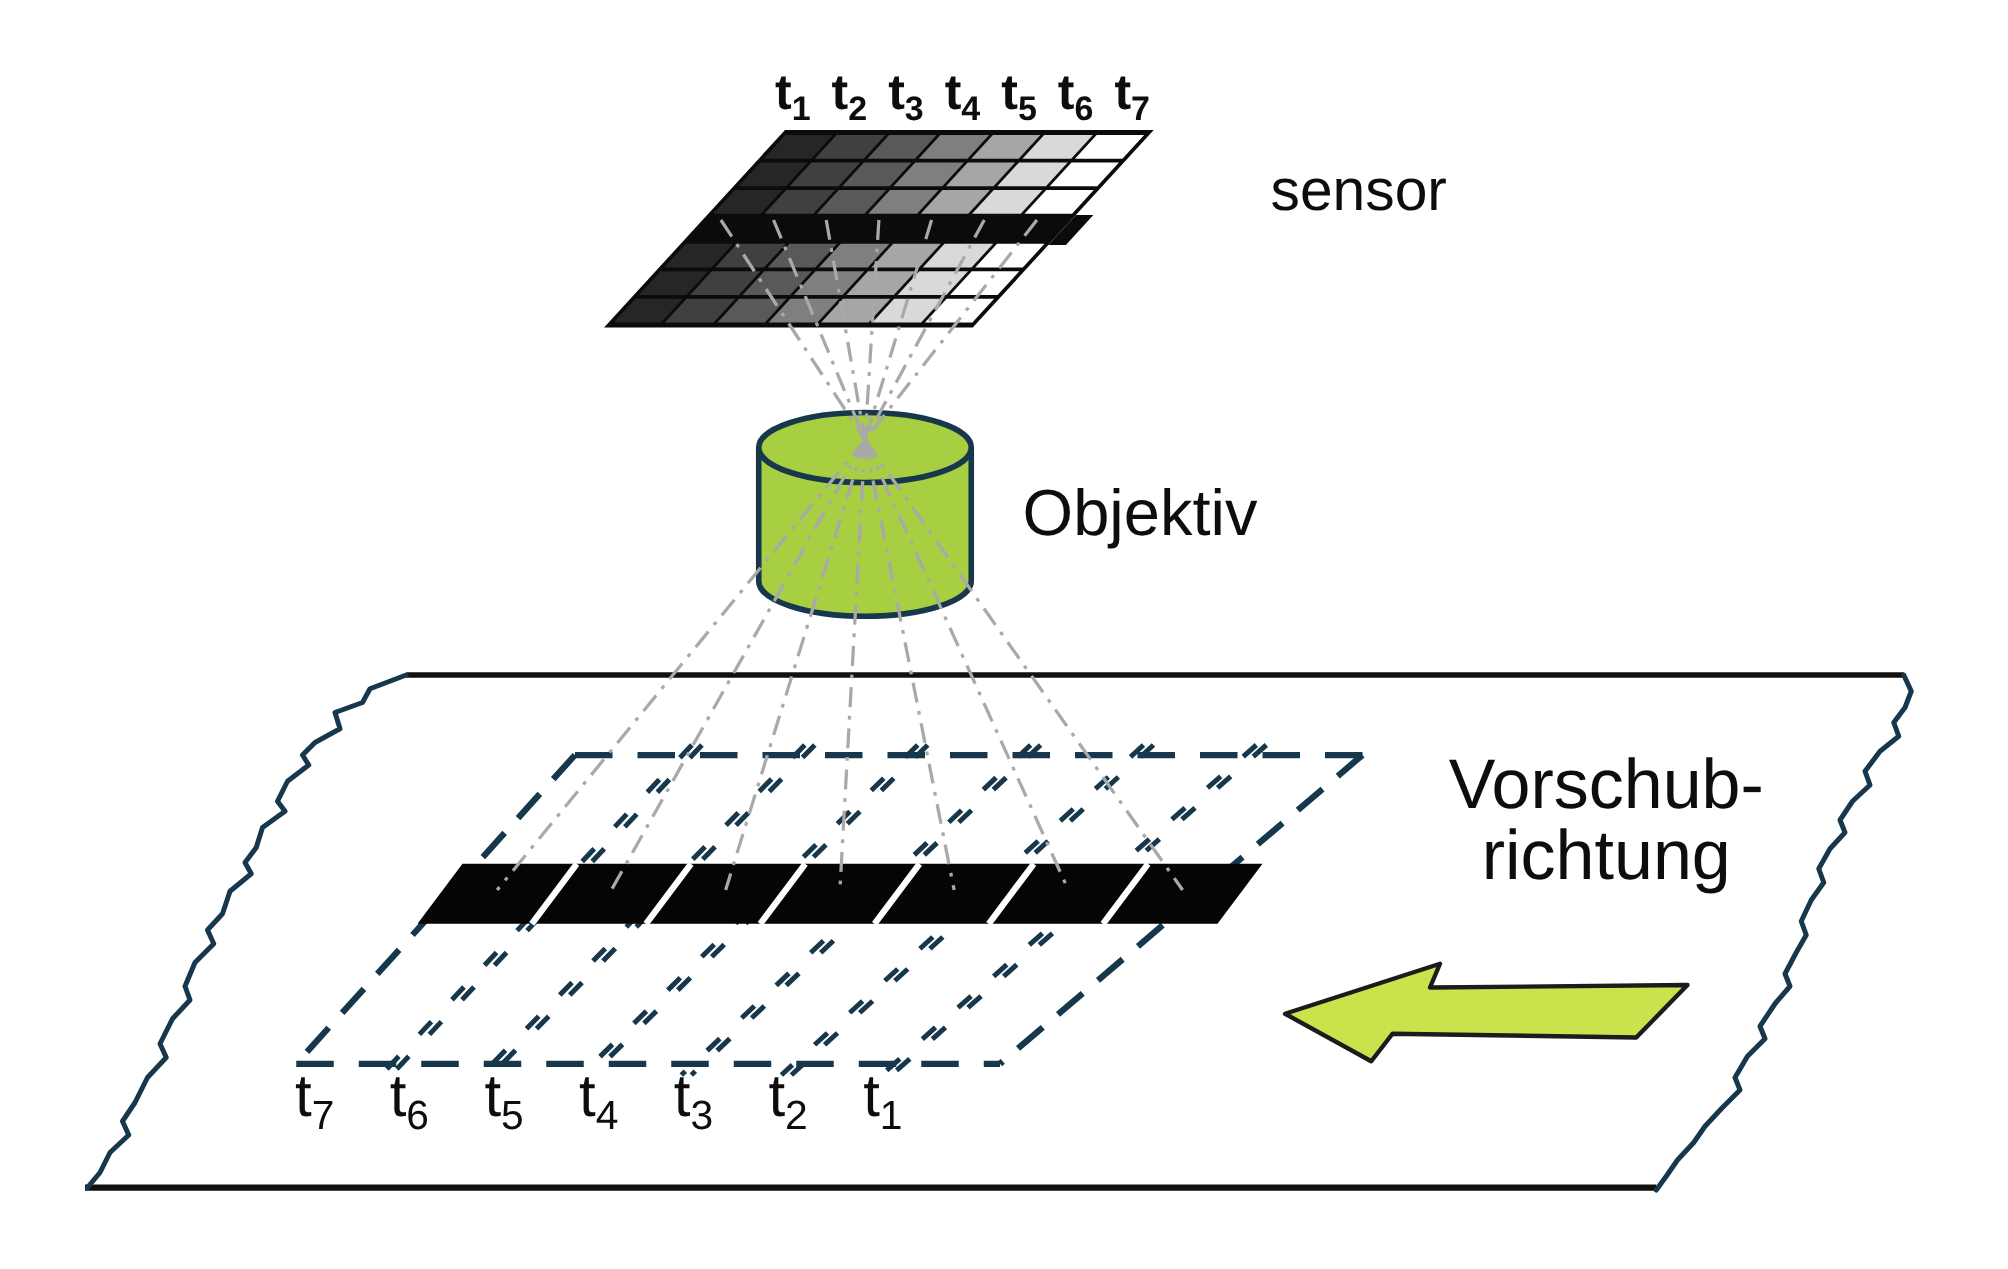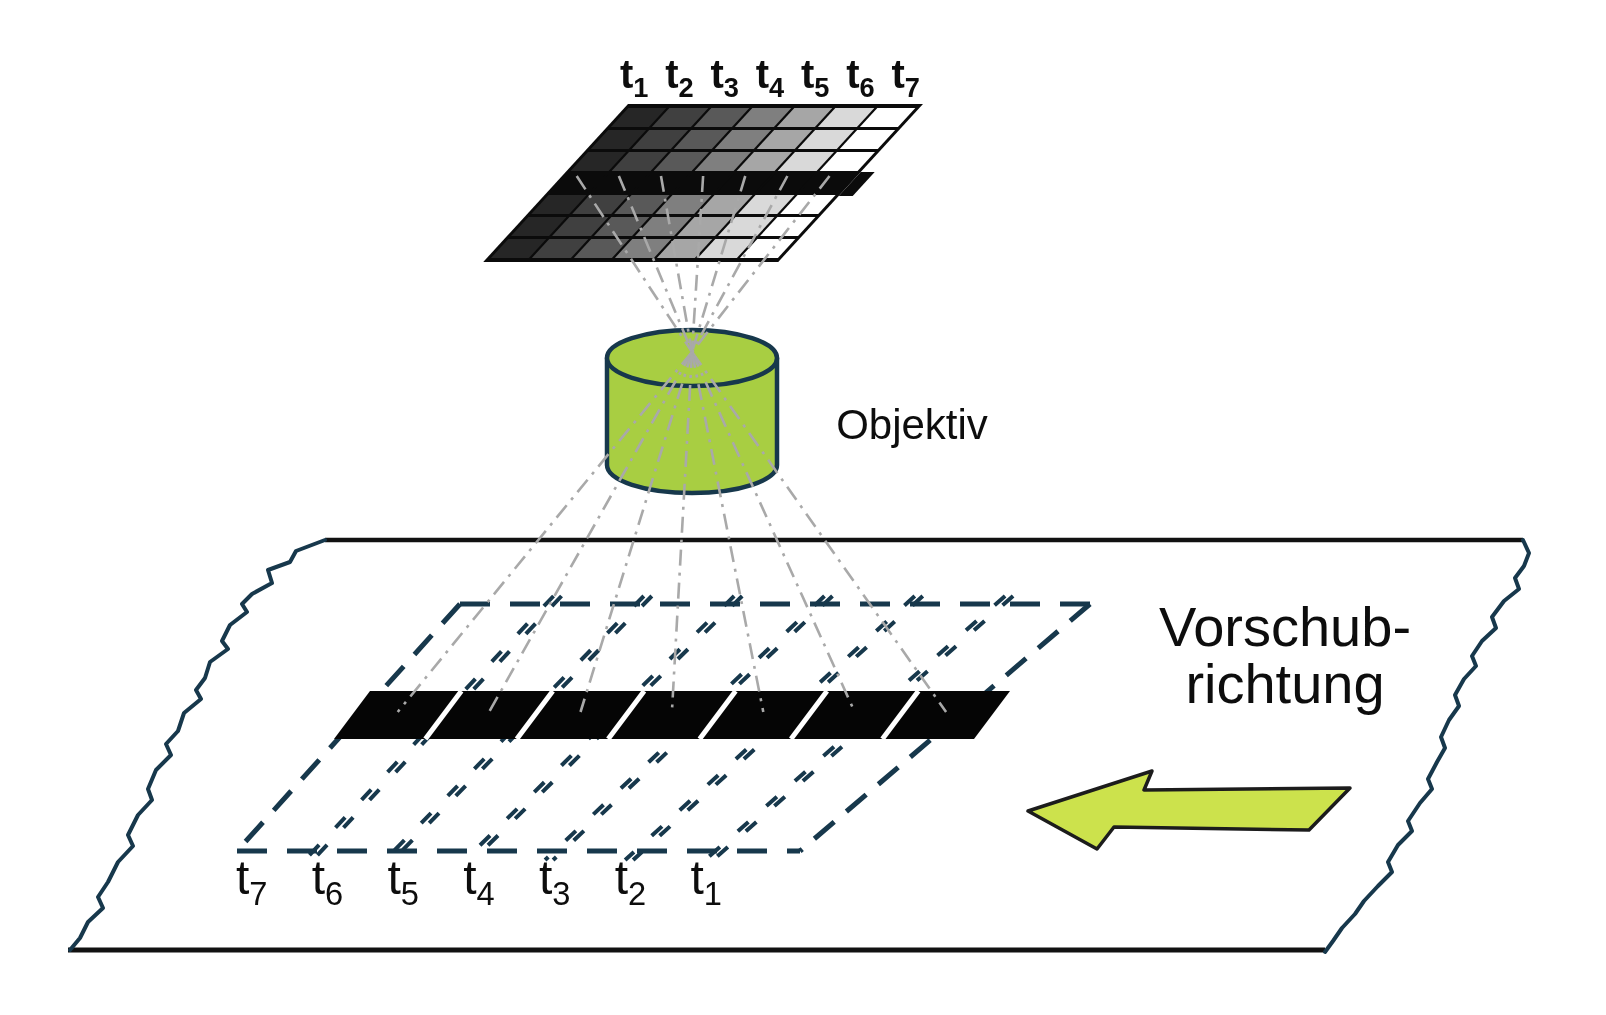--- a/index.html
+++ b/index.html
@@ -15,21 +15,21 @@
   #overlay{position:absolute;left:0;top:0;width:1606px;height:1015px;pointer-events:none;}
   
   .tlabels{position:absolute;display:flex;justify-content:space-between;}
   #sensor-tlabels{left:620px;top:52px;width:300px;font-size:40px;font-weight:600;}
   #object-tlabels{left:236px;top:852px;width:486px;font-size:48px;}
   .tlabel{line-height:1.1;}
   .tlabel sub{font-size:.68em;line-height:0;}
   
   .caption{position:absolute;text-align:center;}
   #tdi-caption{left:887px;top:125px;width:400px;font-size:47px;line-height:54px;}
-  #lens-caption{left:802px;top:381px;width:220px;font-size:42px;margin-top:20px;}
+  #lens-caption{left:802px;top:381px;width:220px;font-size:52px;}
   #dir-caption{left:1085px;top:598px;width:400px;font-size:56px;line-height:57px;}
 </style>
 </head>
 <body>
 
 <div id="canvas">
 
   <div id="sensor-grid">
       <div class="cell" style="background: rgb(38, 38, 38);"></div>
       <div class="cell" style="background: rgb(64, 64, 64);"></div>
@@ -144,20 +144,21 @@
       <span class="tlabel">t<sub>7</sub></span>
       <span class="tlabel">t<sub>6</sub></span>
       <span class="tlabel">t<sub>5</sub></span>
       <span class="tlabel">t<sub>4</sub></span>
       <span class="tlabel">t<sub>3</sub></span>
       <span class="tlabel">t<sub>2</sub></span>
       <span class="tlabel">t<sub>1</sub></span>
     </div>
 
   <div id="tdi-caption" class="caption">
+    <div>sensor</div>
   </div>
   <div id="lens-caption" class="caption">
     <div>Objektiv</div>
   </div>
   <div id="dir-caption" class="caption">
     <div>Vorschub-</div>
     <div>richtung</div>
   </div>
 </div>
 

